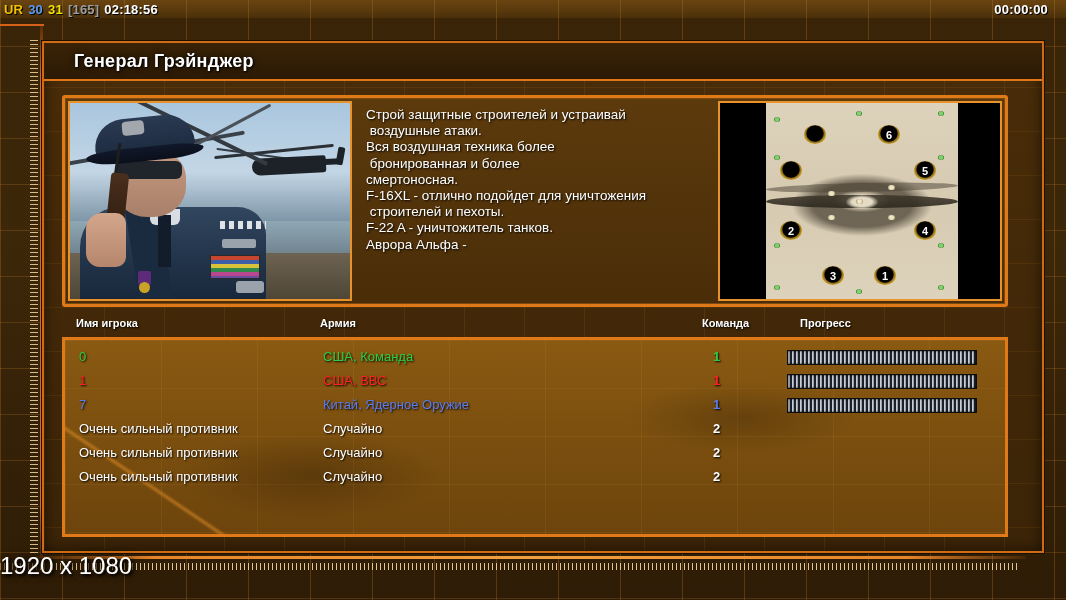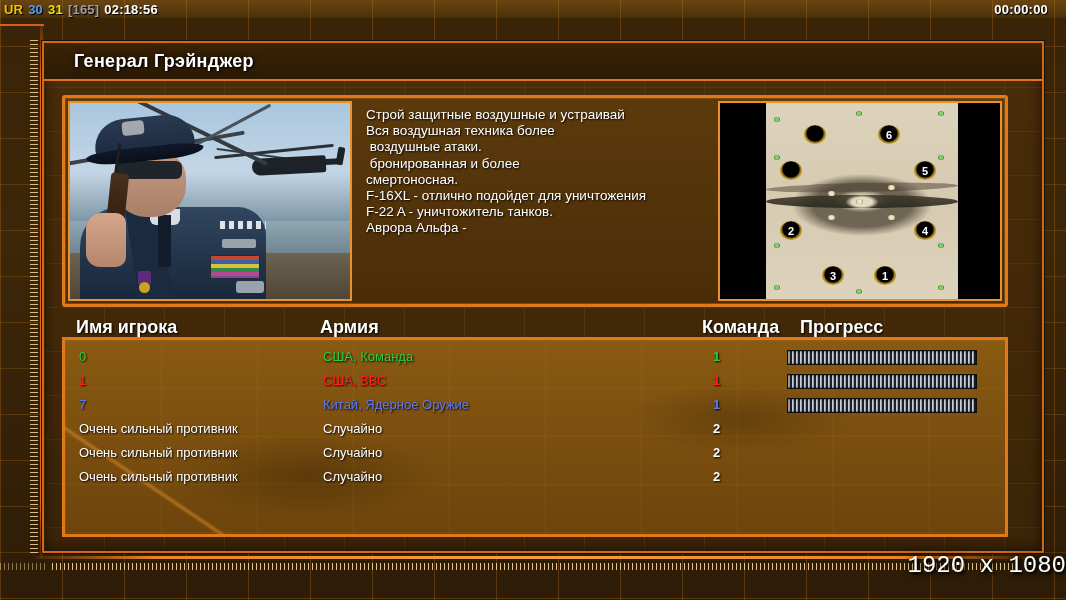--- a/index.html
+++ b/index.html
@@ -212,21 +212,21 @@
   }
   .mm-sup {
     position: absolute; width: 7px; height: 5px;
     background: radial-gradient(circle, #efe6c8 0 40%, #b6a97f 75%, rgba(0,0,0,0) 100%);
     border-radius: 40%;
   }
 
   
   #tablehead {
     position: absolute; left: 18px; top: 272px; width: 946px; height: 22px;
-    color: #ffffff; font-size: 18px; font-weight: bold;
+    color: #ffffff; font-size: 11px; font-weight: bold;
     text-shadow: 1px 1px 2px #000;
   }
   #tablehead .hc { position: absolute; top: 2px; white-space: nowrap; }
   .hc-name { left: 14px; }
   .hc-army { left: 258px; }
   .hc-team { left: 640px; }
   .hc-prog { left: 722px; padding-left: 16px; }
 
   #tablebox {
     position: absolute; left: 18px; top: 294px; width: 946px; height: 200px;
@@ -261,22 +261,22 @@
     border: 1px solid #0d0d0d;
     background:
       repeating-linear-gradient(to right,
         #c8ced8 0 1px, #9aa1ae 1px 2px, #1d2026 2px 4px);
     box-shadow: 0 0 2px #000 inset;
   }
 
   
   #resolution {
     position: absolute; left: 0; top: 552px; width: 100%;
-    text-align: right; color: #ffffff; font-size: 24px;
-    font-family: Liberation Mono, monospace;
+    text-align: left; color: #ffffff; font-size: 24px;
+    font-family: Liberation Sans, sans-serif;
     text-shadow: 2px 2px 3px #000, 0 0 8px rgba(0,0,0,.9);
     z-index: 45;
   }
 
   
   .ruler {
     position: absolute; z-index: 15;
     background:
       repeating-linear-gradient(to right, rgba(255,225,170,.85) 0 1px, rgba(0,0,0,0) 1px 4px);
   }
@@ -359,26 +359,27 @@
         <div class="g-shade"></div>
         <div class="g-cap"></div>
         <div class="g-cap-badge"></div>
         <div class="g-brim"></div>
         <div class="g-ant"></div>
         <div class="g-radio"></div>
         <div class="g-hand"></div>
       </div>
 
       <div id="desc">
-        <div class="ln">Строй защитные воздушные и устраивай</div>
+        <div class="ln">Строй защитные строителей и устраивай</div>
+        <div class="ln"> воздушные атаки.</div>
         <div class="ln">Вся воздушная техника более</div>
-        <div class="ln"> воздушные атаки.</div>
         <div class="ln"> бронированная и более</div>
         <div class="ln">смертоносная.</div>
         <div class="ln">F-16XL - отлично подойдет для уничтожения</div>
+        <div class="ln"> строителей и пехоты.</div>
         <div class="ln">F-22 A - уничтожитель танков.</div>
         <div class="ln">Аврора Альфа -</div>
       </div>
 
       <div id="minimap">
         <div class="mm-land"></div>
         <div class="mm-river2"></div>
         <div class="mm-river"></div>
         <div class="mm-ctr"></div>
         <div id="mm-markers">

